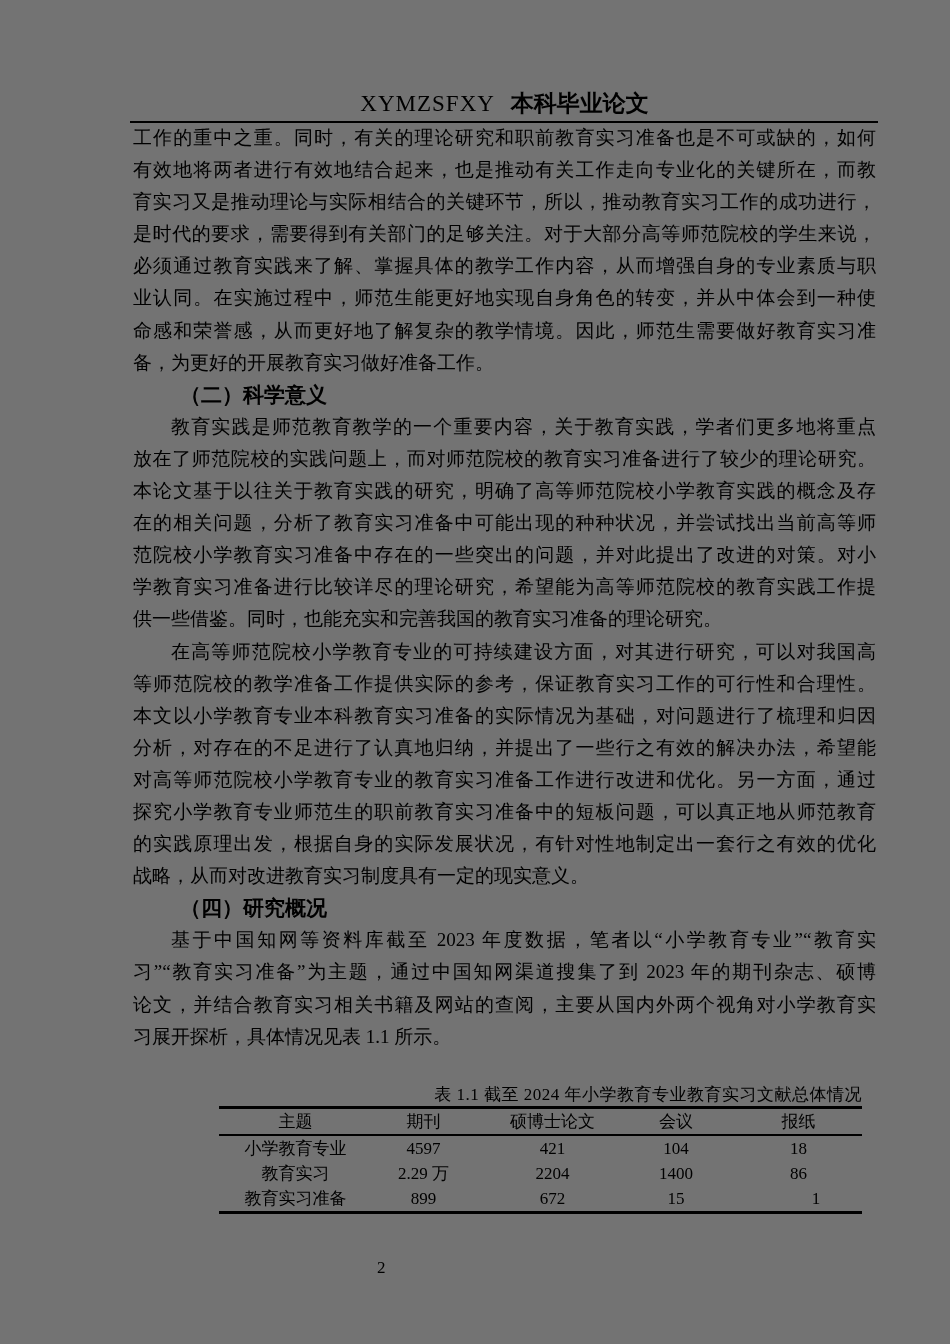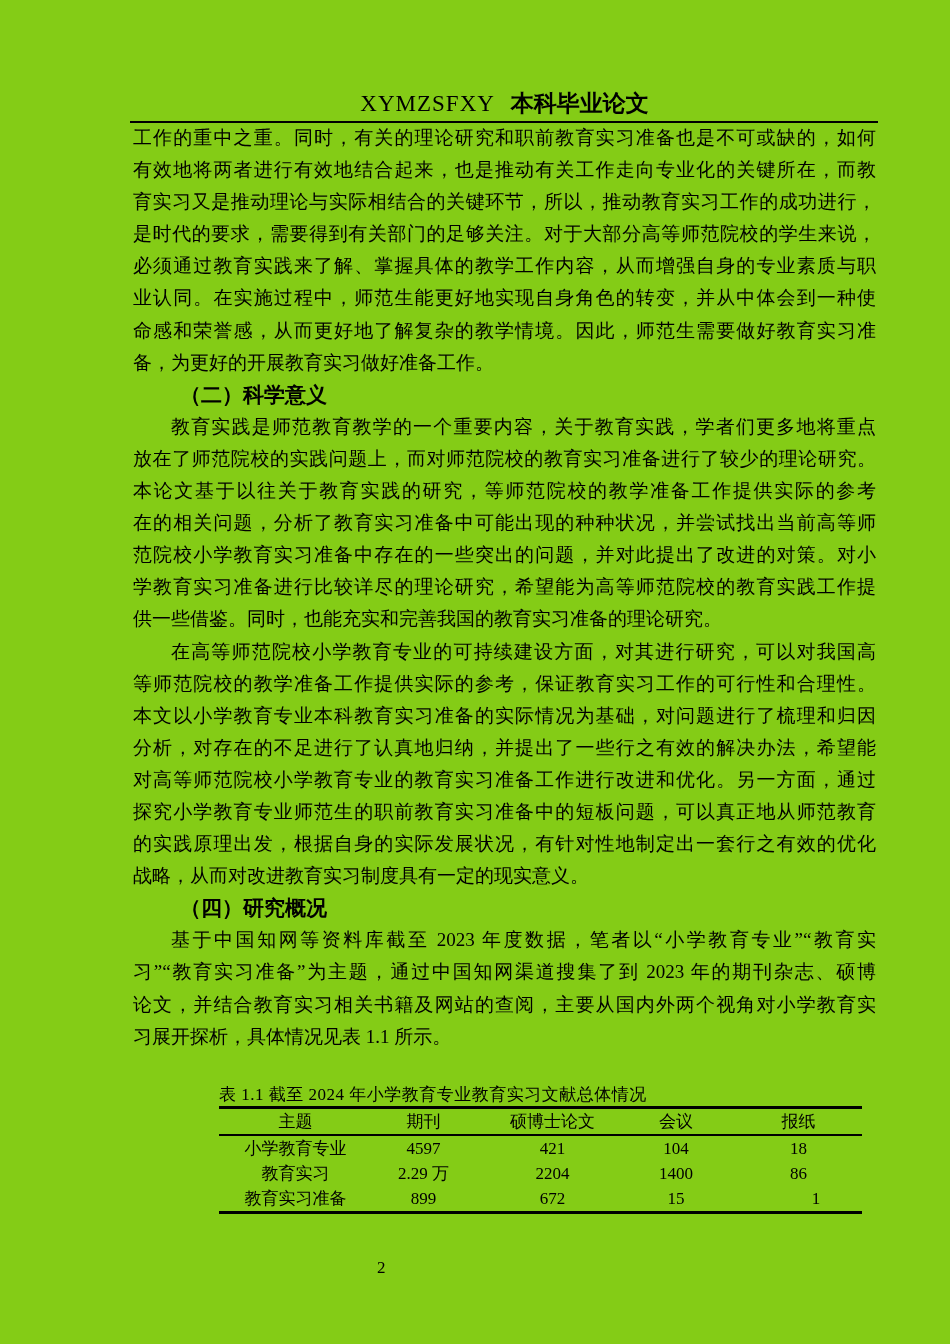--- a/index.html
+++ b/index.html
@@ -1,20 +1,20 @@
 <!DOCTYPE html>
 <html><head>
 <meta charset="utf-8">
 <style>
   * { margin:0; padding:0; box-sizing:border-box; }
   html, body { background:#ffffff; }
   .page {
     position:relative;
     width:950px; height:1344px;
-    background:#84cc16; color:#000000;
+    background:#737373; color:#000000;
     font-family:"Liberation Serif","DejaVu Serif",serif;
     overflow:hidden;
   }
   .doc-header {
     position:absolute; left:133px; top:88px; width:743px;
     text-align:center; font-size:23px; white-space:nowrap;
   }
   .hdr-latin { font-family:"Liberation Serif","DejaVu Serif",serif; letter-spacing:1px; }
   .hdr-cn { font-weight:bold; margin-left:10px; font-family:"Liberation Serif","DejaVu Serif",serif; }
   .header-rule { position:absolute; left:130px; top:121px; width:748px; height:2px; background:#000; }
@@ -29,21 +29,21 @@
   }
   .line.para-last { text-align-last:left; }
   .line.indent { text-indent:38px; }
   .sec-heading {
     font-family:"Liberation Sans","DejaVu Sans",sans-serif;
     font-weight:bold; font-size:21px; line-height:32.1px;
     padding-left:47px;
   }
   .table-caption {
     position:absolute; left:219px; top:1083px; width:643px;
-    text-align:left; font-size:17px; letter-spacing:0.5px;
+    text-align:right; font-size:17px; letter-spacing:0.5px;
   }
   table.data-table {
     position:absolute; left:219px; top:1106px; width:643px;
     border-collapse:collapse; table-layout:fixed; font-size:17px;
     border-top:3px solid #000; border-bottom:3px solid #000;
   }
   .data-table th, .data-table td {
     font-weight:normal; text-align:center; height:25px;
     padding:1px 0; overflow:hidden; white-space:nowrap;
   }
@@ -70,21 +70,21 @@
     <div class="line">是时代的要求，需要得到有关部门的足够关注。对于大部分高等师范院校的学生来说，</div>
     <div class="line">必须通过教育实践来了解、掌握具体的教学工作内容，从而增强自身的专业素质与职</div>
     <div class="line">业认同。在实施过程中，师范生能更好地实现自身角色的转变，并从中体会到一种使</div>
     <div class="line">命感和荣誉感，从而更好地了解复杂的教学情境。因此，师范生需要做好教育实习准</div>
     <div class="line para-last">备，为更好的开展教育实习做好准备工作。</div>
 
     <div class="sec-heading">（二）科学意义</div>
 
     <div class="line indent">教育实践是师范教育教学的一个重要内容，关于教育实践，学者们更多地将重点</div>
     <div class="line">放在了师范院校的实践问题上，而对师范院校的教育实习准备进行了较少的理论研究。</div>
-    <div class="line">本论文基于以往关于教育实践的研究，等师范院校的教学准备工作提供实际的参考</div>
+    <div class="line">本论文基于以往关于教育实践的研究，明确了高等师范院校小学教育实践的概念及存</div>
     <div class="line">在的相关问题，分析了教育实习准备中可能出现的种种状况，并尝试找出当前高等师</div>
     <div class="line">范院校小学教育实习准备中存在的一些突出的问题，并对此提出了改进的对策。对小</div>
     <div class="line">学教育实习准备进行比较详尽的理论研究，希望能为高等师范院校的教育实践工作提</div>
     <div class="line para-last">供一些借鉴。同时，也能充实和完善我国的教育实习准备的理论研究。</div>
 
 
     <div class="line indent">在高等师范院校小学教育专业的可持续建设方面，对其进行研究，可以对我国高</div>
     <div class="line">等师范院校的教学准备工作提供实际的参考，保证教育实习工作的可行性和合理性。</div>
     <div class="line">本文以小学教育专业本科教育实习准备的实际情况为基础，对问题进行了梳理和归因</div>
     <div class="line">分析，对存在的不足进行了认真地归纳，并提出了一些行之有效的解决办法，希望能</div>

